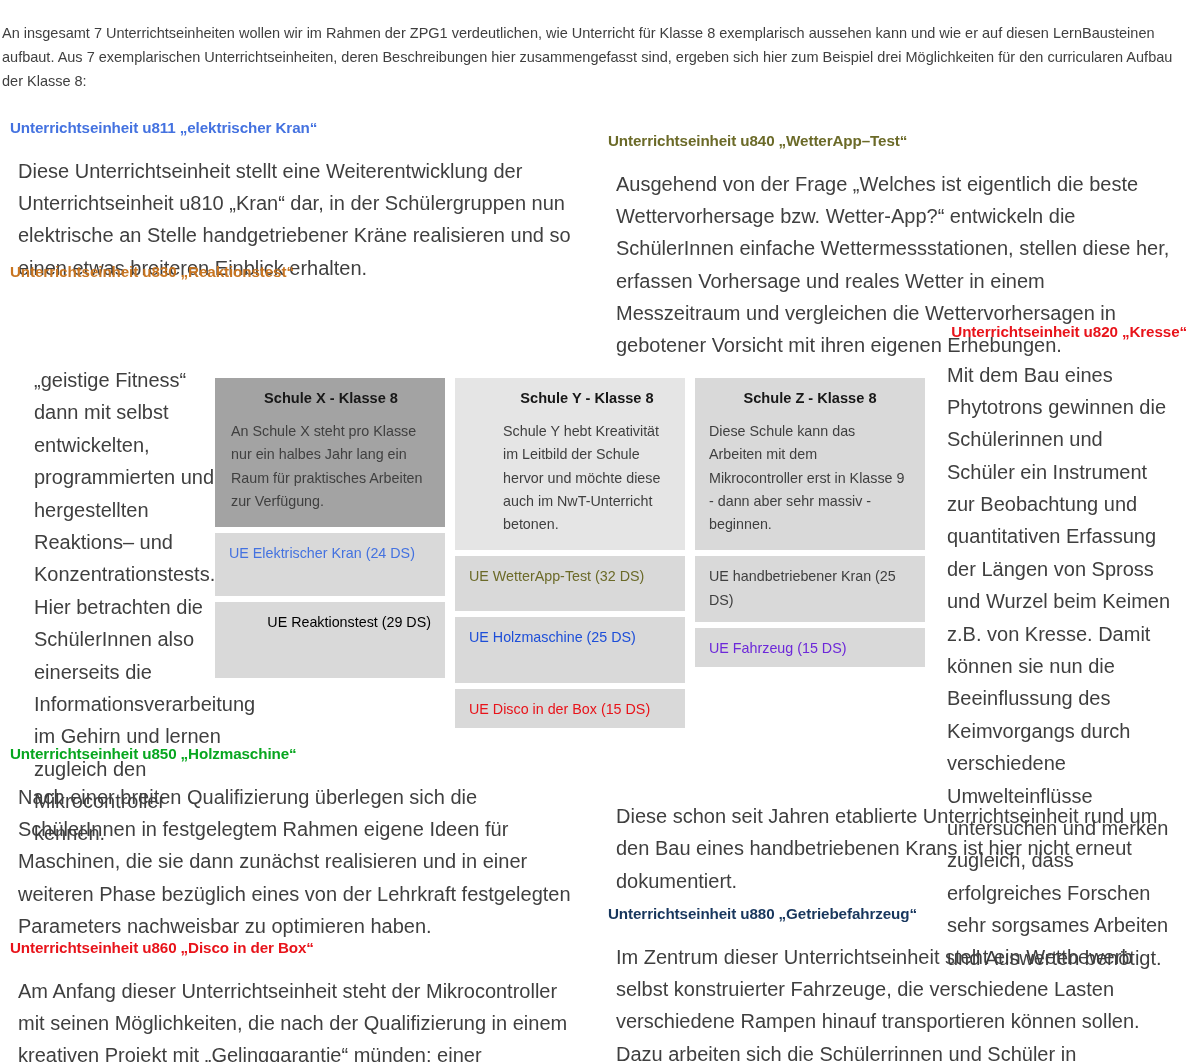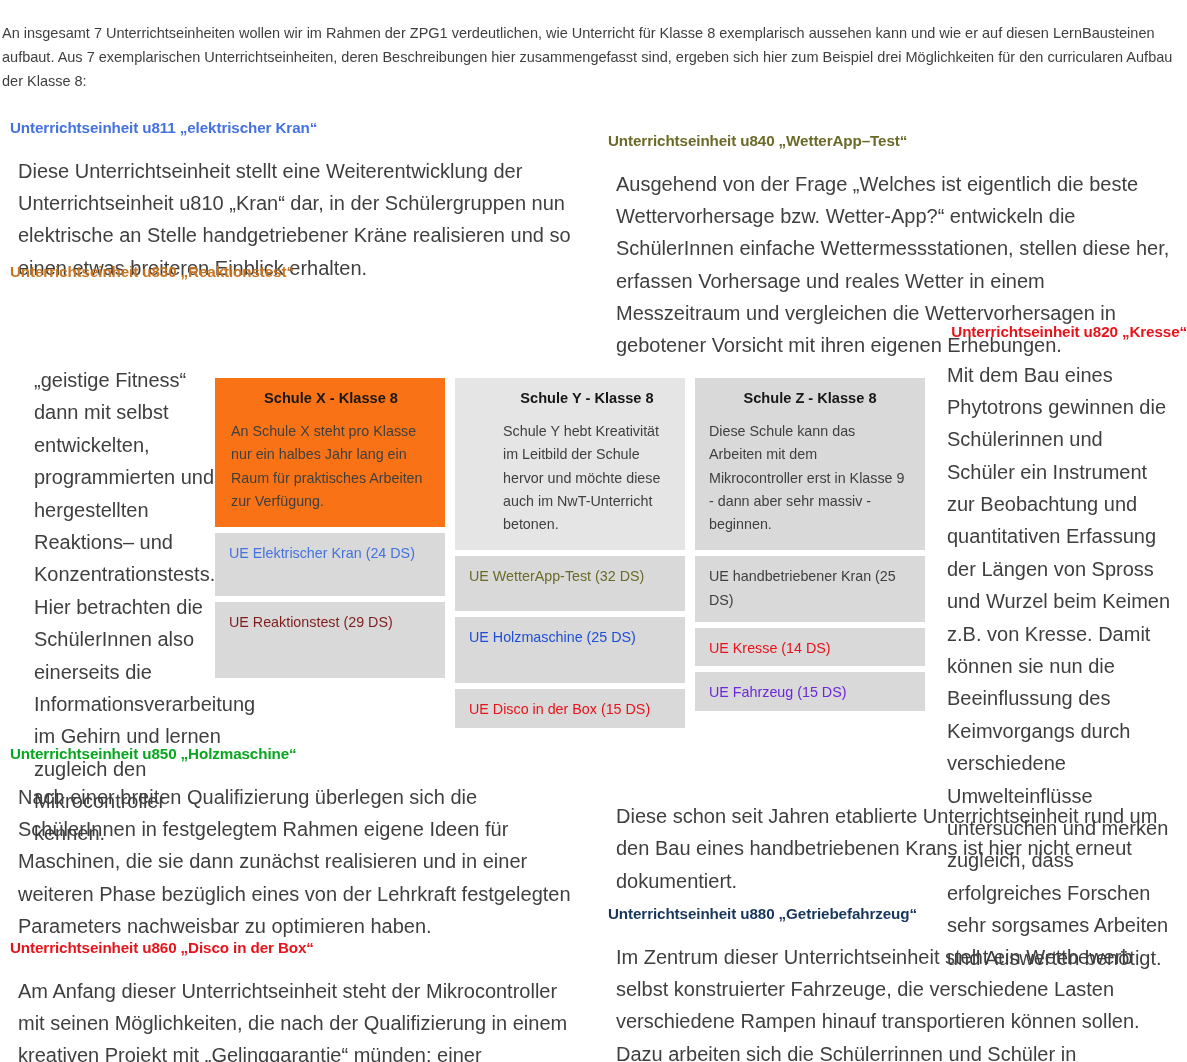--- a/index.html
+++ b/index.html
@@ -111,29 +111,29 @@
   <p class="ue-body">Ausgehend von der Frage „Welches ist eigentlich die beste Wettervorhersage bzw. Wetter-App?“ entwickeln die SchülerInnen einfache Wettermessstationen, stellen diese her, erfassen Vorhersage und reales Wetter in einem Messzeitraum und vergleichen die Wettervorhersagen in gebotener Vorsicht mit ihren eigenen Erhebungen.</p>
 </div>
 
 <div id="u820-wrap" class="abs">
   <div class="ue-head c-kresse" style="color: rgb(232, 19, 26);">Unterrichtseinheit u820 „Kresse“</div>
   <p class="ue-body">Mit dem Bau eines Phytotrons gewinnen die Schülerinnen und Schüler ein Instrument zur Beobachtung und quantitativen Erfassung der Längen von Spross und Wurzel beim Keimen z.B. von Kresse. Damit können sie nun die Beeinflussung des Keimvorgangs durch verschiedene Umwelteinflüsse untersuchen und merken zugleich, dass erfolgreiches Forschen sehr sorgsames Arbeiten und Auswerten benötigt.</p>
 </div>
 
 <div id="schedule-area">
     <div class="col" style="left: 215px; top: 378px;">
-      <div class="blk head" style="background: #f97316; padding-left: 16px;">
+      <div class="blk head" style="background: #a3a3a3; padding-left: 16px;">
         <div class="blk-title">Schule X - Klasse 8</div>
         <p class="blk-desc">An Schule X steht pro Klasse nur ein halbes Jahr lang ein Raum für praktisches Arbeiten zur Verfügung.</p>
       </div>
       <div class="blk" style="background: rgb(217, 217, 217); height: 63px;">
         <p class="ue-label" style="color: rgb(68, 114, 224);">UE Elektrischer Kran (24 DS)</p>
       </div>
       <div class="blk" style="background: rgb(217, 217, 217); height: 76px;">
-        <p class="ue-label" style="color: #7f1d1d;">UE Reaktionstest (29 DS)</p>
+        <p class="ue-label" style="color: #000000; text-align: right;">UE Reaktionstest (29 DS)</p>
       </div>
     </div>
     <div class="col" style="left: 455px; top: 378px;">
       <div class="blk head" style="background: #e5e5e5; padding-left: 48px;">
         <div class="blk-title">Schule Y - Klasse 8</div>
         <p class="blk-desc">Schule Y hebt Kreativität im Leitbild der Schule hervor und möchte diese auch im NwT-Unterricht betonen.</p>
       </div>
       <div class="blk" style="background: rgb(217, 217, 217); height: 55px;">
         <p class="ue-label" style="color: rgb(107, 106, 40);">UE WetterApp-Test (32 DS)</p>
       </div>
@@ -144,23 +144,20 @@
         <p class="ue-label" style="color: rgb(232, 19, 26);">UE Disco in der Box (15 DS)</p>
       </div>
     </div>
     <div class="col" style="left: 695px; top: 378px;">
       <div class="blk head" style="background: rgb(217, 217, 217);">
         <div class="blk-title">Schule Z - Klasse 8</div>
         <p class="blk-desc">Diese Schule kann das Arbeiten mit dem Mikrocontroller erst in Klasse 9 - dann aber sehr massiv - beginnen.</p>
       </div>
       <div class="blk" style="background: rgb(217, 217, 217); height: 66px;">
         <p class="ue-label" style="color: rgb(63, 63, 63);">UE handbetriebener Kran (25 DS)</p>
-      </div>
-      <div class="blk" style="background: rgb(217, 217, 217); height: 38px;">
-        <p class="ue-label" style="color: rgb(232, 19, 26);">UE Kresse (14 DS)</p>
       </div>
       <div class="blk" style="background: rgb(217, 217, 217); height: 39px;">
         <p class="ue-label" style="color: #6d28d9;">UE Fahrzeug (15 DS)</p>
       </div>
     </div>
   </div>
 
 <div class="abs" style="left:2px; top:744px; width:588px;">
   <div class="ue-head c-green" style="color: rgb(7, 166, 31);">Unterrichtseinheit u850 „Holzmaschine“</div>
   <p class="ue-body">Nach einer breiten Qualifizierung überlegen sich die SchülerInnen in festgelegtem Rahmen eigene Ideen für Maschinen, die sie dann zunächst realisieren und in einer weiteren Phase bezüglich eines von der Lehrkraft festgelegten Parameters nachweisbar zu optimieren haben.</p>

